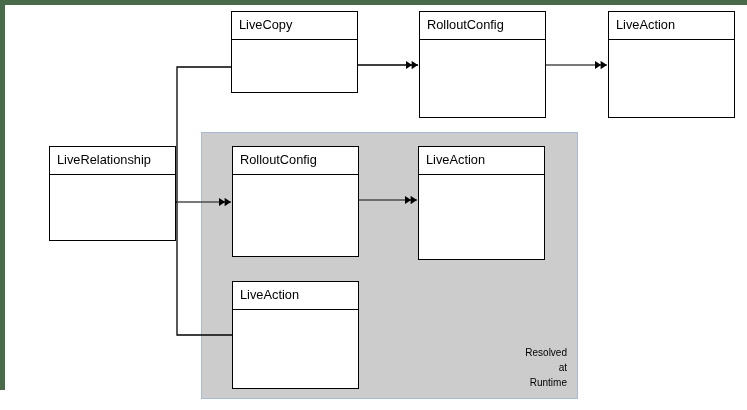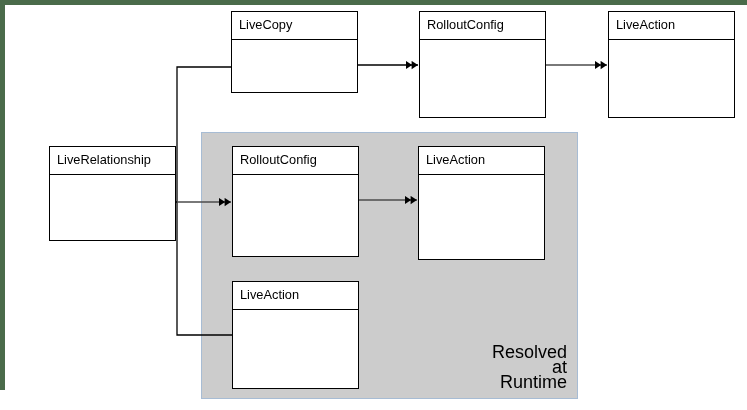--- a/index.html
+++ b/index.html
@@ -12,21 +12,21 @@
   #frame-top{position:absolute;left:0;top:0;width:747px;height:5px;
              background:#4a6b4a;}
   #frame-left{position:absolute;left:0;top:0;width:5px;height:390px;
               background:#4a6b4a;}
 
   
   #runtime-panel{position:absolute;box-sizing:border-box;
                  background:#cccccc;border:1px solid #a7bcd4;}
   #runtime-label{position:absolute;right:10px;bottom:8px;
                  text-align:right;line-height:15px;
-                 font-size:18px;color:#000;white-space:pre-line;}
+                 font-size:10px;color:#000;white-space:pre-line;}
 
   
   .uml-box{position:absolute;box-sizing:border-box;background:#ffffff;
            border:1.5px solid #000000;}
   .uml-head{box-sizing:border-box;height:28px;border-bottom:1.5px solid #000;
             display:flex;align-items:center;padding-left:7px;}
   .uml-title{font-size:12.8px;color:#000;line-height:1;}
   .uml-body{box-sizing:border-box;}
 
   

